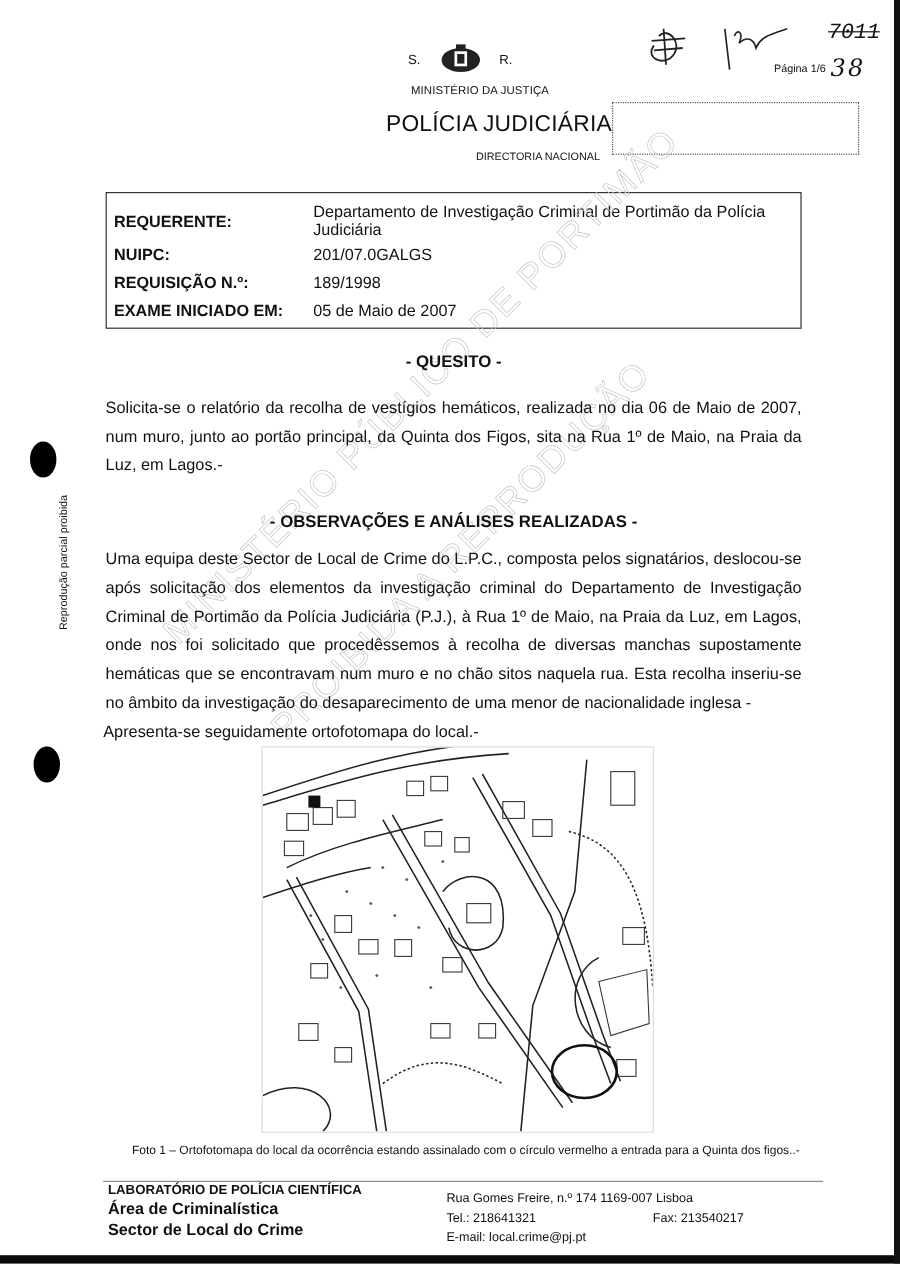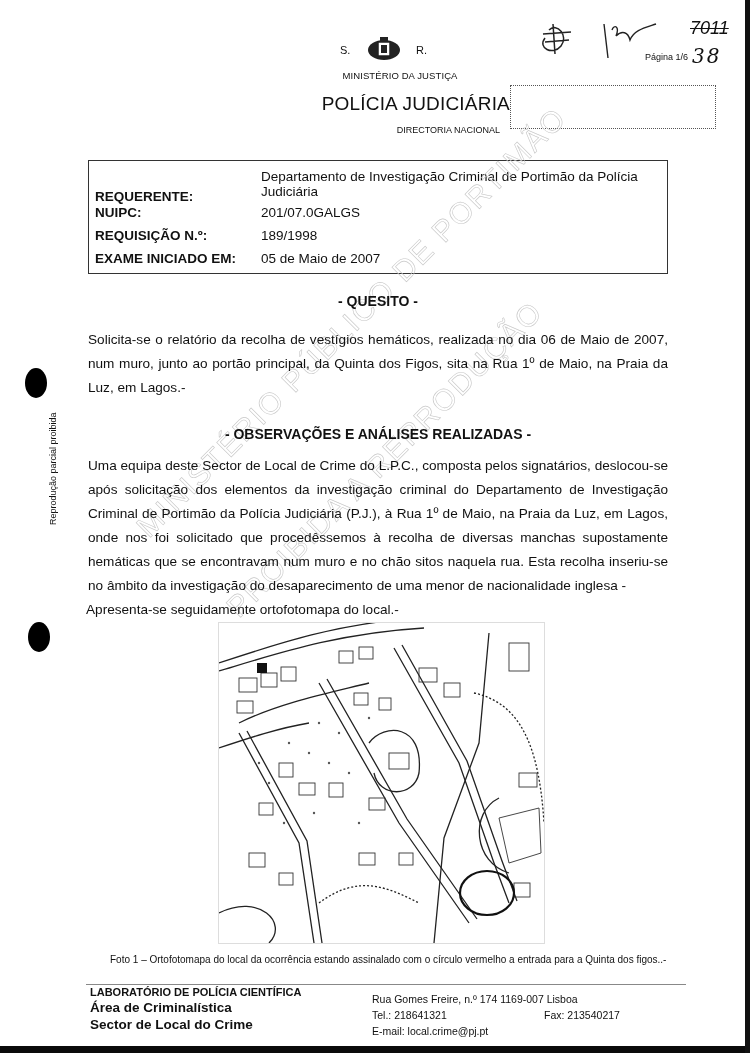--- a/index.html
+++ b/index.html
@@ -12,21 +12,21 @@
   
   .emblem-row { left: 340px; top: 36px; width: 100px; height: 26px; font-size: 11px; }
   .emblem-row .s { position: absolute; left: 0; top: 8px; }
   .emblem-row .r { position: absolute; left: 76px; top: 8px; }
   .emblem-row svg { position: absolute; left: 24px; top: 0; }
   .ministry { left: 300px; top: 70px; width: 200px; text-align: center; font-size: 9.5px; letter-spacing: 0.1px; }
   .pj-title { left: 290px; top: 93px; width: 220px; text-align: right; font-size: 19px; letter-spacing: 0.2px; }
   .directoria { left: 300px; top: 125px; width: 200px; text-align: right; font-size: 9px; }
   .sig1 { left: 535px; top: 18px; }
   .sig2 { left: 600px; top: 20px; }
-  .num-strike { left: 690px; top: 18px; font-family: Liberation Sans, sans-serif; font-style: italic; font-size: 18px; text-decoration: line-through; }
+  .num-strike { left: 690px; top: 18px; font-family: Liberation Mono, monospace; font-style: italic; font-size: 18px; text-decoration: line-through; }
   .pagina { left: 645px; top: 52px; font-size: 9px; }
   .num-38 { left: 692px; top: 44px; font-family: "DejaVu Serif", serif; font-style: italic; font-size: 20px; letter-spacing: 2px; }
   .report-box {
     left: 510px; top: 85px; width: 206px; height: 44px;
     border: 1px dotted #555; text-align: center; font-size: 11px; line-height: 16px;
     padding-top: 6px; box-sizing: border-box;
   }
   .report-box .sc { font-variant: small-caps; font-size: 12px; }
   
   .info-box {
@@ -97,21 +97,21 @@
 </svg>
 <div class="abs num-strike">7011</div>
 <div class="abs pagina">Página 1/6</div>
 <div class="abs num-38">38</div>
 
 <div class="abs report-box">
 </div>
 
 <div class="abs info-box">
   <div class="info-row" style="top:8px;">
-    <span class="lbl" style="top:8px;margin-top:12px;">REQUERENTE:</span>
+    <span class="lbl" style="top:8px;">REQUERENTE:</span>
     <span class="val">Departamento de Investigação Criminal de Portimão da Polícia Judiciária</span>
   </div>
   <div class="info-row" style="top:44px;">
     <span class="lbl">NUIPC:</span>
     <span class="val">201/07.0GALGS</span>
   </div>
   <div class="info-row" style="top:67px;">
     <span class="lbl">REQUISIÇÃO N.º:</span>
     <span class="val">189/1998</span>
   </div>

